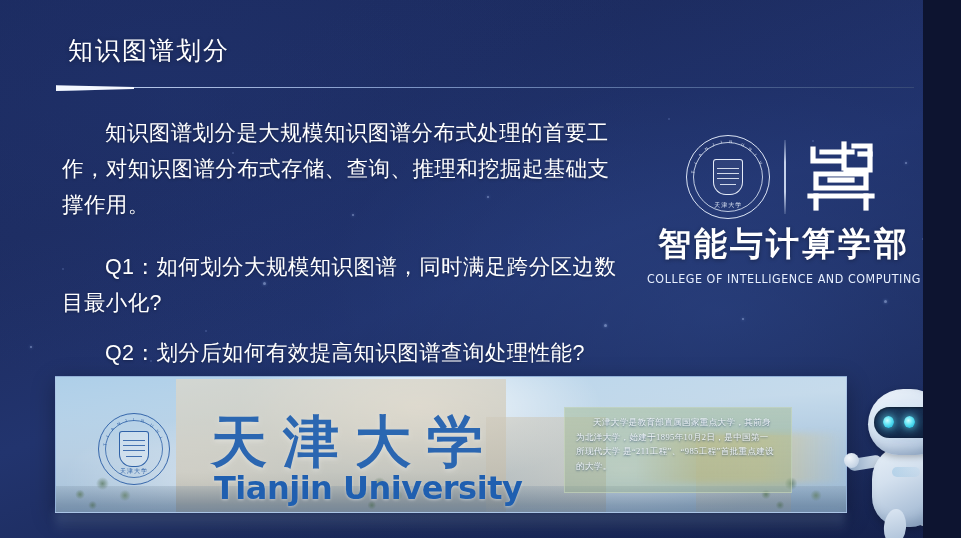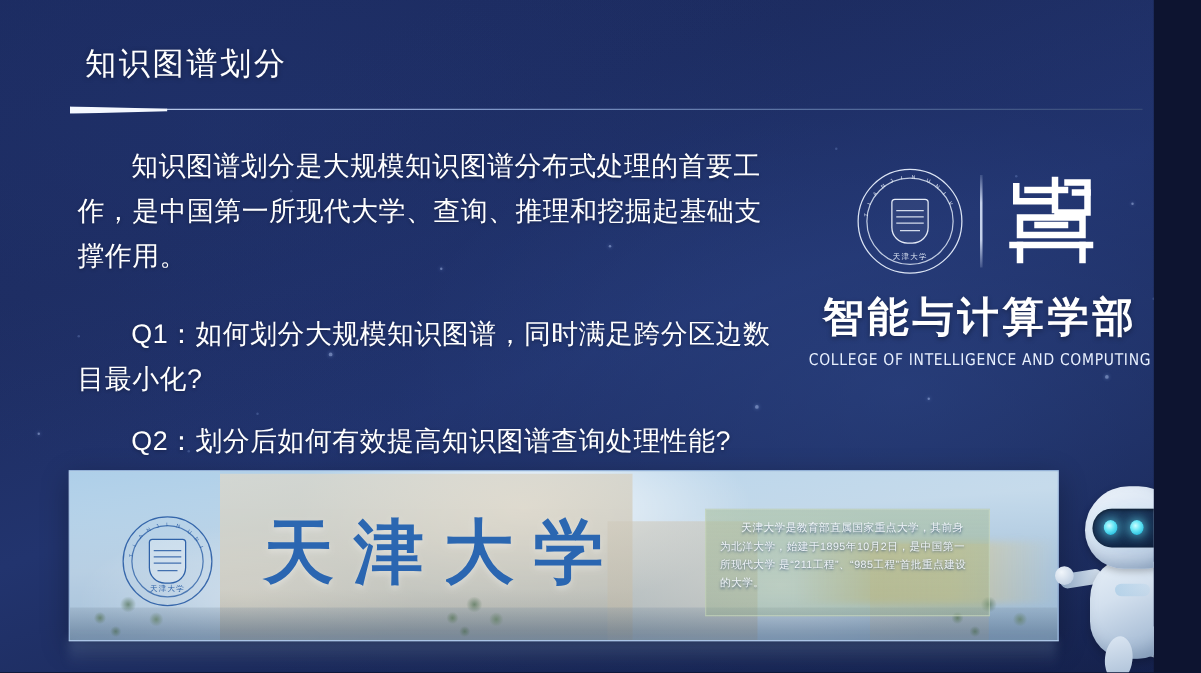--- a/index.html
+++ b/index.html
@@ -175,21 +175,21 @@
     width: 1.6px; height: 74px;
     background: linear-gradient(180deg, rgba(220,232,255,.15), rgba(225,236,255,.85) 30%, rgba(225,236,255,.85) 70%, rgba(220,232,255,.15));
     flex: 0 0 auto;
   }
   .zhi {
     flex: 0 0 auto;
     width: 82px; height: 82px;
     position: relative;
   }
   #college-cn {
-    margin-top: 10px;
+    margin-top: 0;
     text-align: center;
     color: #ffffff;
     font-size: 33px;
     font-weight: bold;
     letter-spacing: 3px;
     text-shadow: 0 1px 4px rgba(0,0,0,.35);
   }
   #college-en {
     margin-top: 4px;
     text-align: center;
@@ -300,20 +300,21 @@
   #banner-desc {
     position: absolute;
     left: 520px; top: 38px;
     width: 200px;
     color: rgba(246,250,255,.92);
     font-size: 8.5px;
     line-height: 14.5px;
     letter-spacing: .4px;
     text-indent: 2em;
     text-shadow: 0 1px 2px rgba(40,70,110,.8);
+    font-family: Liberation Serif, serif;
   }
   #banner-desc-plate {
     position:absolute; left: 508px; top: 30px;
     width: 226px; height: 84px;
     background: linear-gradient(180deg, rgba(168,190,152,.55), rgba(150,175,140,.45));
     border: 1px solid rgba(210,225,200,.45);
     filter: blur(.4px);
   }
   #banner-glow {
     position: absolute;
@@ -422,21 +423,21 @@
 
   <div id="header-title">知识图谱划分</div>
 
   <div id="title-rule">
     <div class="thin"></div>
     <div class="wedge"></div>
   </div>
 
 
   <div id="body-copy">
-    <p class="para">知识图谱划分是大规模知识图谱分布式处理的首要工作，是中国第一所现代大学、查询、推理和挖掘起基础支撑作用。</p>
+    <p class="para">知识图谱划分是大规模知识图谱分布式处理的首要工作，对知识图谱分布式存储、查询、推理和挖掘起基础支撑作用。</p>
     <p class="q1">Q1：如何划分大规模知识图谱，同时满足跨分区边数目最小化?</p>
     <p class="q2">Q2：划分后如何有效提高知识图谱查询处理性能?</p>
   </div>
 
   <div id="college-logo">
     <div id="logo-row">
 
       <div class="seal">
         <div class="ring-o"></div>
         <div class="ring-i"></div>
@@ -515,20 +516,21 @@
       <div class="shield">
         <i></i>
           <i></i>
           <i></i>
           <i></i>
       </div>
       <div class="btm-cn">天津大学</div>
     </div>
 
     <div id="banner-cn">天津大学</div>
+    <div id="banner-en">Tianjin University</div>
 
     <div id="banner-desc-plate"></div>
     <div id="banner-desc">天津大学是教育部直属国家重点大学，其前身为北洋大学，始建于1895年10月2日，是中国第一所现代大学 是“211工程”、“985工程”首批重点建设的大学。</div>
   </div>
   <div id="banner-glow"></div>
 
   <div id="robot">
     <div class="arm-l"></div>
     <div class="hand-l"></div>
     <div class="leg r"></div>

